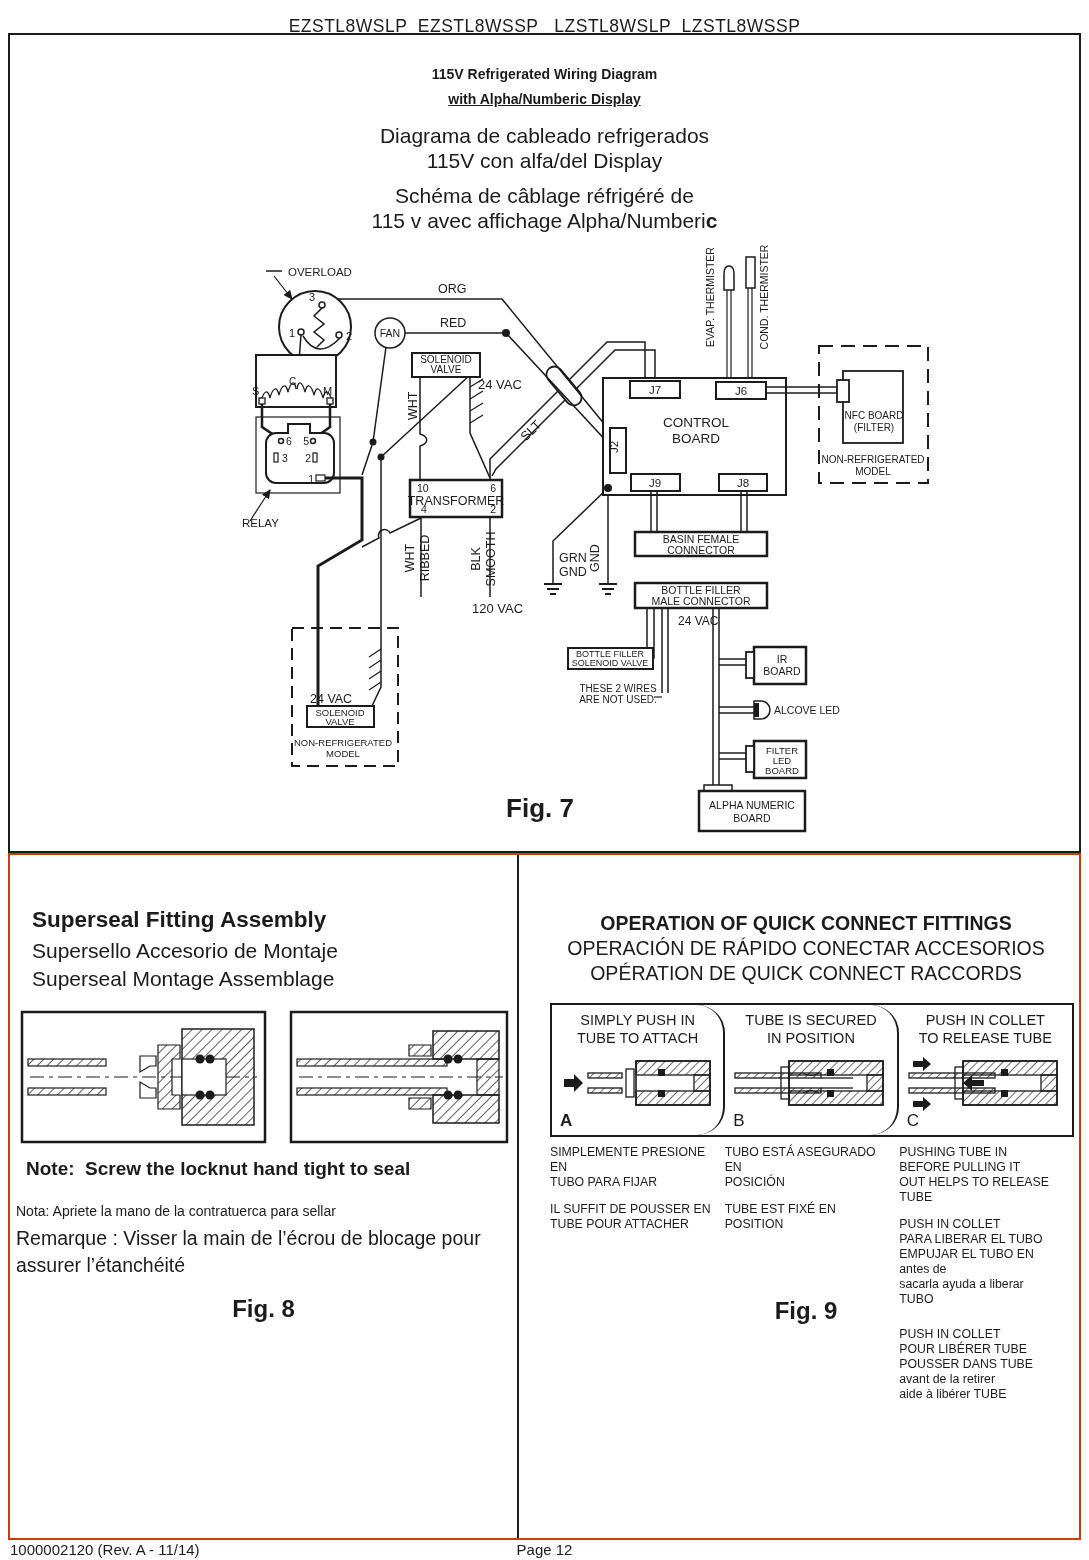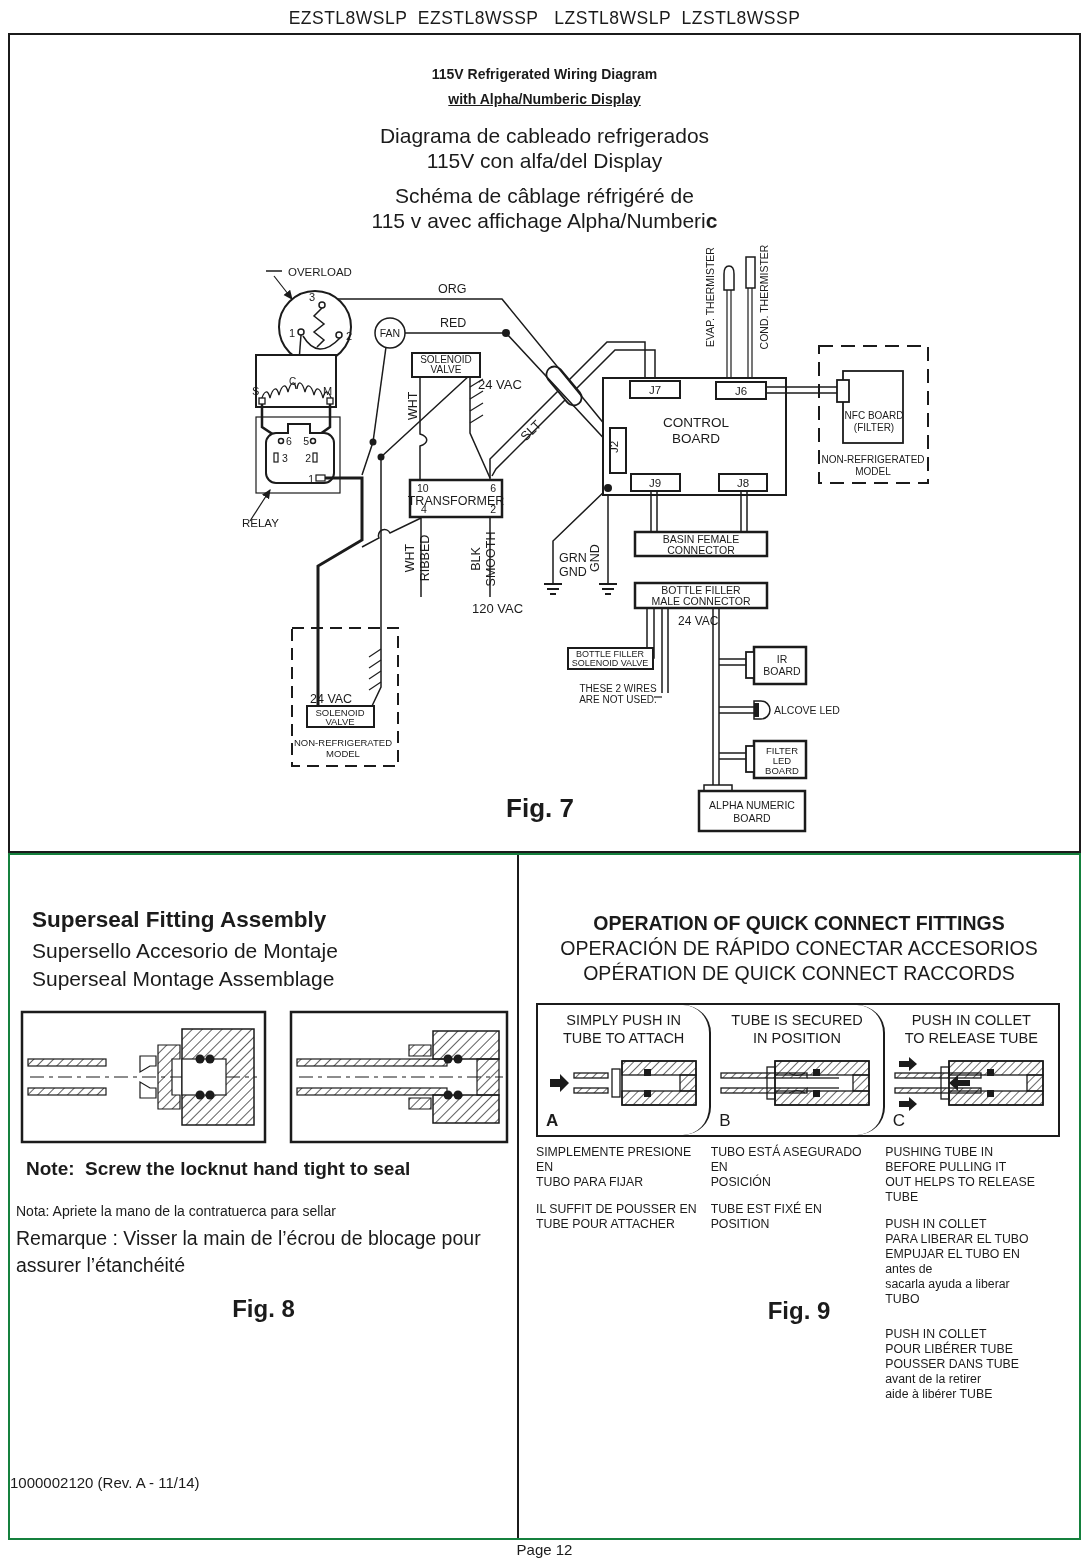--- a/index.html
+++ b/index.html
@@ -1,29 +1,29 @@
 <!DOCTYPE html>
 <html><head>
 <meta charset="utf-8">
 <style>
   html,body{margin:0;padding:0;background:#e8e8e8;}
   .page{position:relative;width:1089px;height:1560px;background:#ffffff;
         font-family:"Liberation Sans",sans-serif;color:#1b1b1b;overflow:hidden;}
-  .models-header{position:absolute;top:8px;left:0;width:100%;text-align:center;
-                 font-size:17.5px;letter-spacing:.5px;white-space:pre-wrap;}
+  .models-header{position:absolute;top:16px;left:0;width:100%;text-align:center;
+                 font-size:17.5px;letter-spacing:.5px;white-space:pre-wrap;text-decoration:underline;}
   .diagram-box{position:absolute;left:8px;top:33px;width:1073px;height:820px;
                border:2px solid #1b1b1b;box-sizing:border-box;}
   .wiring-svg{position:absolute;left:0;top:0;width:1069px;height:816px;}
   .titles{position:absolute;left:0;top:0;width:100%;z-index:3;text-align:center;}
   .t-en{font-size:14px;font-weight:bold;line-height:25px;}
   .t-sub{font-size:21px;line-height:25px;}
   .abs{position:absolute;}
   svg text{font-family:"Liberation Sans",sans-serif;fill:#1b1b1b;}
   .bottom{position:absolute;left:8px;top:853px;width:1073px;height:687px;
-          border:2px solid #15803d;box-sizing:border-box;display:flex;}
+          border:2px solid #c2410c;box-sizing:border-box;display:flex;gap:14px;}
   .panel-left{position:relative;width:509px;border-right:2px solid #1b1b1b;box-sizing:border-box;}
   .panel-right{position:relative;flex:1;}
   .ss-title{position:absolute;left:22px;top:52px;font-size:22.5px;font-weight:bold;}
   .ss-es{position:absolute;left:22px;top:84px;font-size:21px;}
   .ss-fr{position:absolute;left:22px;top:112px;font-size:21px;}
   .ss-note{position:absolute;left:16px;top:303px;font-size:19px;font-weight:bold;white-space:pre-wrap;}
   .ss-nota{position:absolute;left:6px;top:348px;font-size:14px;}
   .ss-rem{position:absolute;left:6px;top:370px;width:480px;font-size:19.5px;line-height:27px;}
   .fig-label{position:absolute;left:0;width:100%;text-align:center;font-size:24px;font-weight:bold;}
   .qc-titles{position:absolute;left:0;top:56px;width:100%;text-align:center;}
@@ -34,21 +34,21 @@
   .qc-cell{position:relative;width:33.33%;border-right:2px solid #1b1b1b;box-sizing:border-box;border-radius:28px;}
   .qc-cell:last-child{border-right:none;}
   .qc-head{margin-top:6px;text-align:center;font-size:14.5px;line-height:18px;white-space:pre-line;}
   .qc-art{position:absolute;left:50%;top:44px;transform:translateX(-50%);}
   .cell-letter{position:absolute;left:8px;bottom:4px;font-size:17px;}
   .qc-cell:first-child .cell-letter{font-weight:bold;}
   .qc-caps{position:absolute;left:17px;top:290px;width:524px;display:flex;}
   .qc-capcol{width:33.33%;box-sizing:border-box;padding-right:14px;}
   .cap{font-size:12.3px;line-height:15px;white-space:pre-line;margin-bottom:12px;}
   .cap-gap{margin-top:20px;}
-  .footer-left{position:absolute;left:10px;top:1474px;font-size:15px;}
+  .footer-left{position:absolute;left:10px;top:1541px;font-size:15px;}
   .footer-center{position:absolute;left:0;top:1541px;width:100%;text-align:center;font-size:15px;}
 </style>
 </head>
 <body>
 
 <div class="page">
 
   <div class="models-header">EZSTL8WSLP  EZSTL8WSSP   LZSTL8WSLP  LZSTL8WSSP</div>
 
   <div class="diagram-box">

